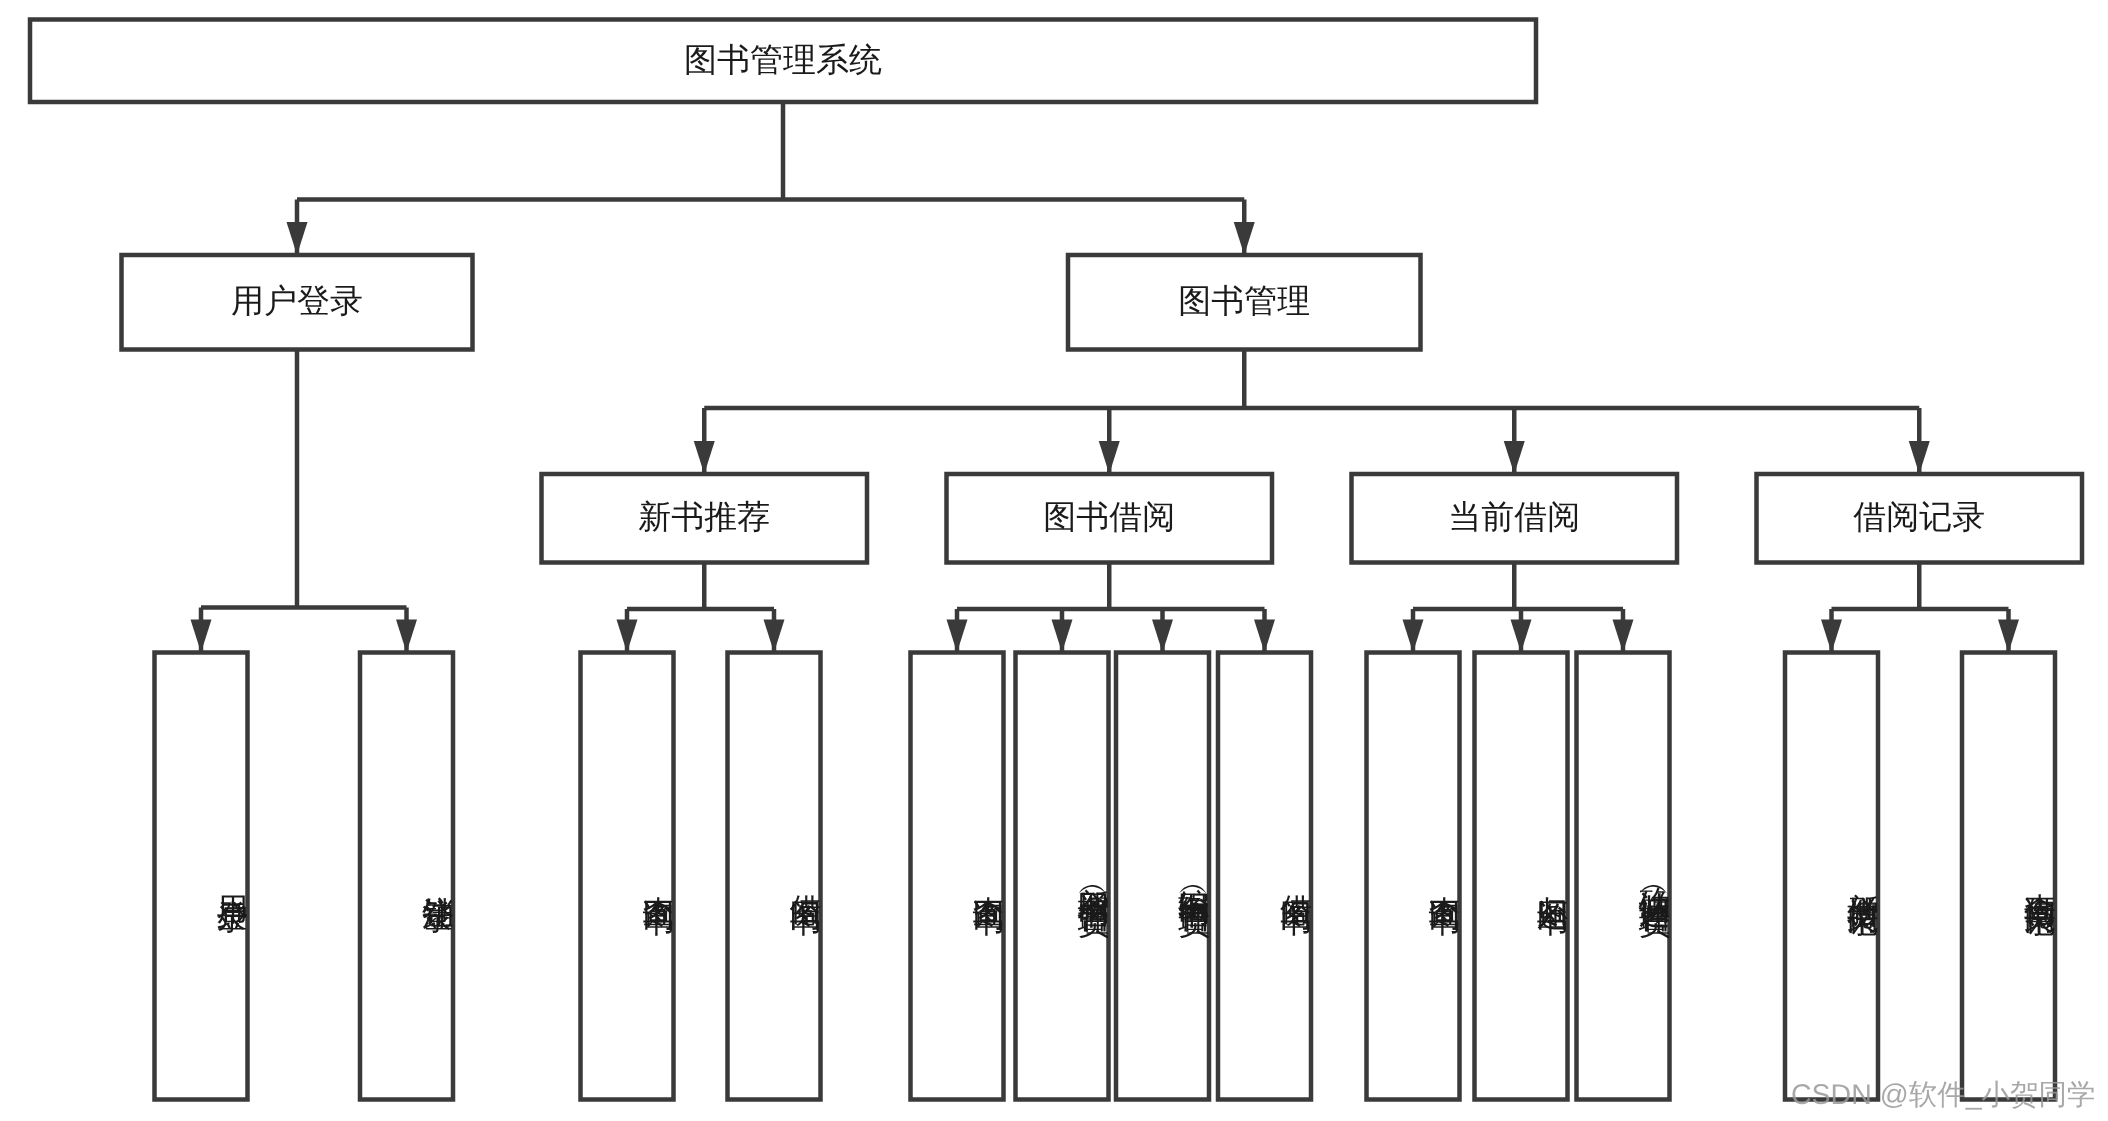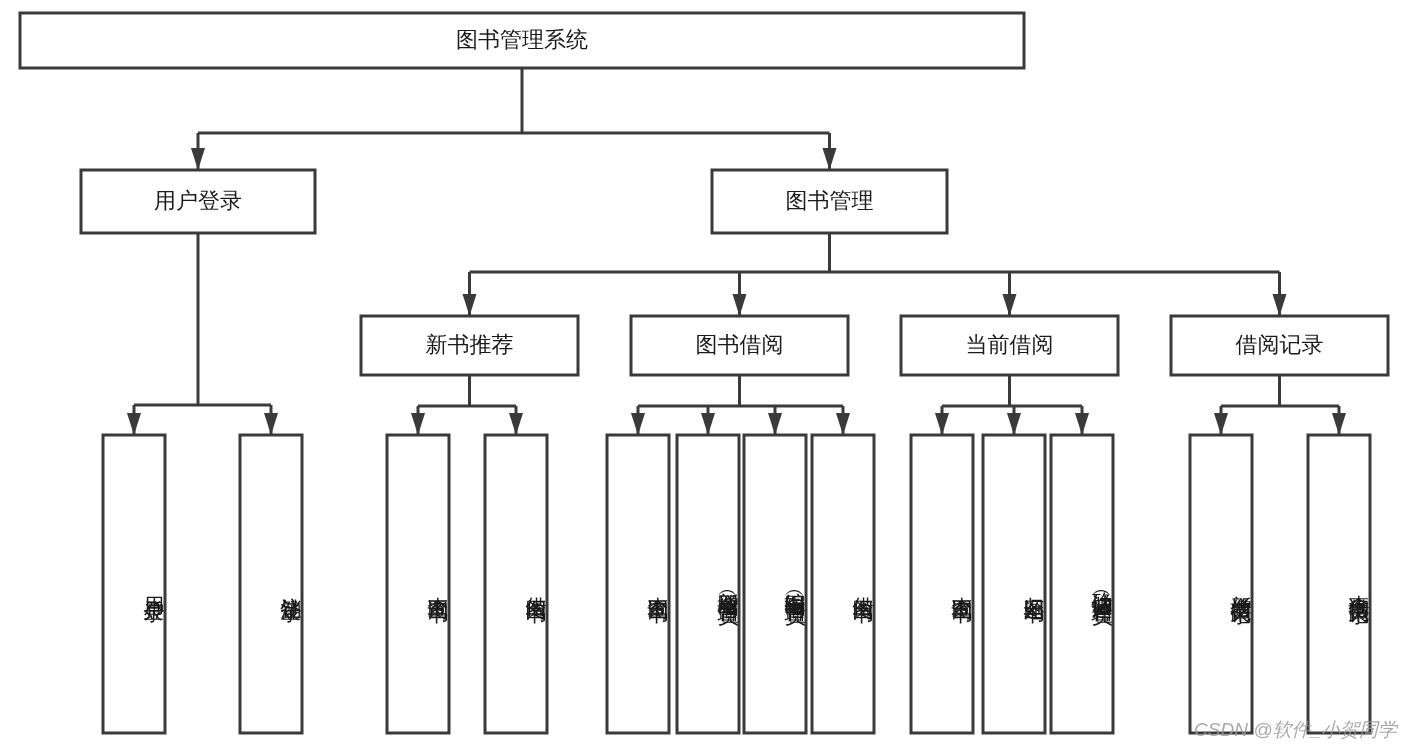--- a/index.html
+++ b/index.html
@@ -65,21 +65,20 @@
   }
   .watermark {
     position: absolute;
     right: 8px;
     bottom: 4px;
     font-family: "Liberation Sans", "DejaVu Sans", sans-serif;
     font-size: 19px;
     color: #9a9a9a;
     white-space: nowrap;
     opacity: 0.85;
-    font-style: italic;
   }
 </style>
 </head>
 <body>
 
 <div id="diagram-root">
 
   <svg id="diagram-svg" viewBox="0 0 1405 747">
     <g id="connectors-layer">
         <line x1="522" y1="68" x2="522" y2="133" class="connector"></line>

